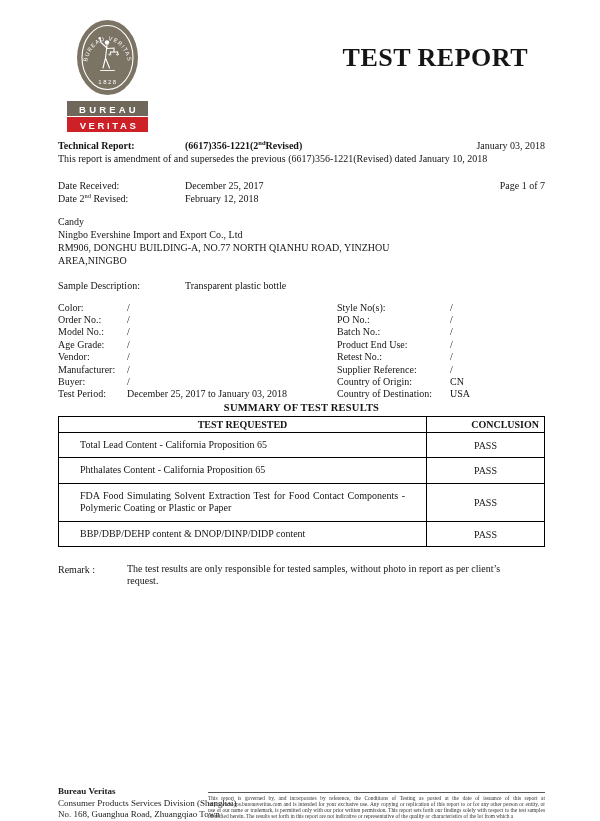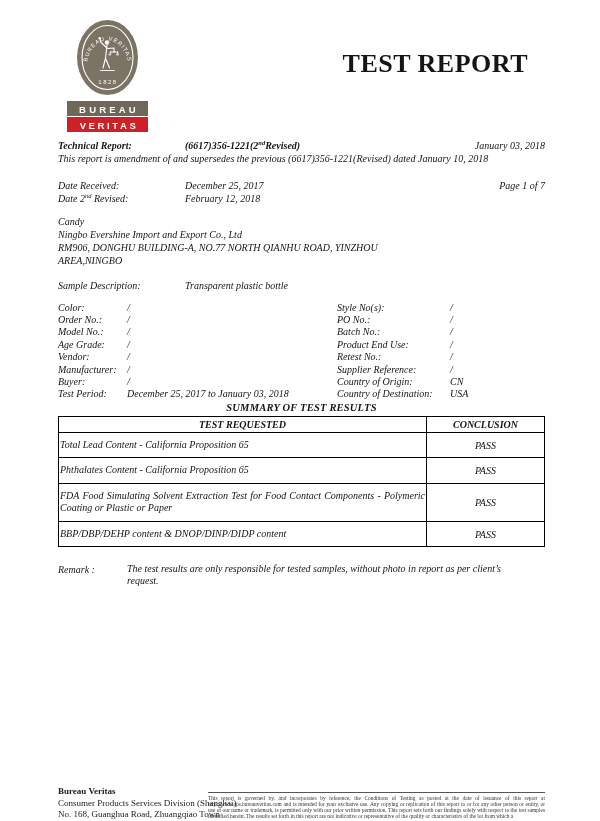--- a/index.html
+++ b/index.html
@@ -11,27 +11,27 @@
     background: #ffffff;
     font-family: "Liberation Serif", serif;
     font-size: 10px;
     color: #151515;
     overflow: hidden;
   }
 
   
   .seal-wrap { position: absolute; left: 67px; top: 13px; width: 81px; height: 120px; }
   .doc-title {
-    position: absolute; top: 49px; right: 72px;
+    position: absolute; top: 43px; right: 72px;
     font-size: 26px; font-weight: bold; letter-spacing: 0.5px;
     white-space: nowrap;
   }
 
   
-  .content { position: absolute; left: 58px; top: 139px; width: 487px; line-height: 13px; font-style: italic; }
+  .content { position: absolute; left: 58px; top: 139px; width: 487px; line-height: 13px; }
 
   .kv { display: flex; }
   .kv .k { width: 127px; flex: none; }
   .kv .right { margin-left: auto; white-space: nowrap; }
   .bold { font-weight: bold; }
   sup { font-size: 6.5px; vertical-align: super; line-height: 0; }
   .nowrap { white-space: nowrap; }
 
   .block-dates { margin-top: 14px; }
   .block-applicant { margin-top: 11px; line-height: 12.9px; }
@@ -42,22 +42,22 @@
     display: grid;
     grid-template-columns: 69px 210px 113px auto;
     line-height: 12.4px;
   }
 
   .summary-title { text-align: center; font-weight: bold; font-size: 10.5px; letter-spacing: 0.2px; }
 
   table.results { border-collapse: collapse; width: 100%; margin-top: 2px; border: 1.5px solid #000; }
   table.results th, table.results td { border: 1px solid #000; font-size: 10px; }
   th.col-test { text-align: center; padding: 1px 5px; }
-  th.col-conclusion { text-align: center; width: 118px; padding: 1px 5px; }
-  td.test-cell { padding: 6px 1px; text-align: justify; line-height: 12.5px; }
+  th.col-conclusion { text-align: right; width: 118px; padding: 1px 5px; }
+  td.test-cell { padding: 6px 21px; text-align: justify; line-height: 12.5px; }
   td.pass-cell { text-align: center; }
 
   .remark-row { margin-top: 16px; display: flex; }
   .remark-row .k { width: 69px; flex: none; }
   .remark-row .v { width: 404px; line-height: 12px; }
 
   
   .footer-left {
     position: absolute; left: 58px; top: 786px;
     font-size: 9px; line-height: 11.5px; color: #222;

